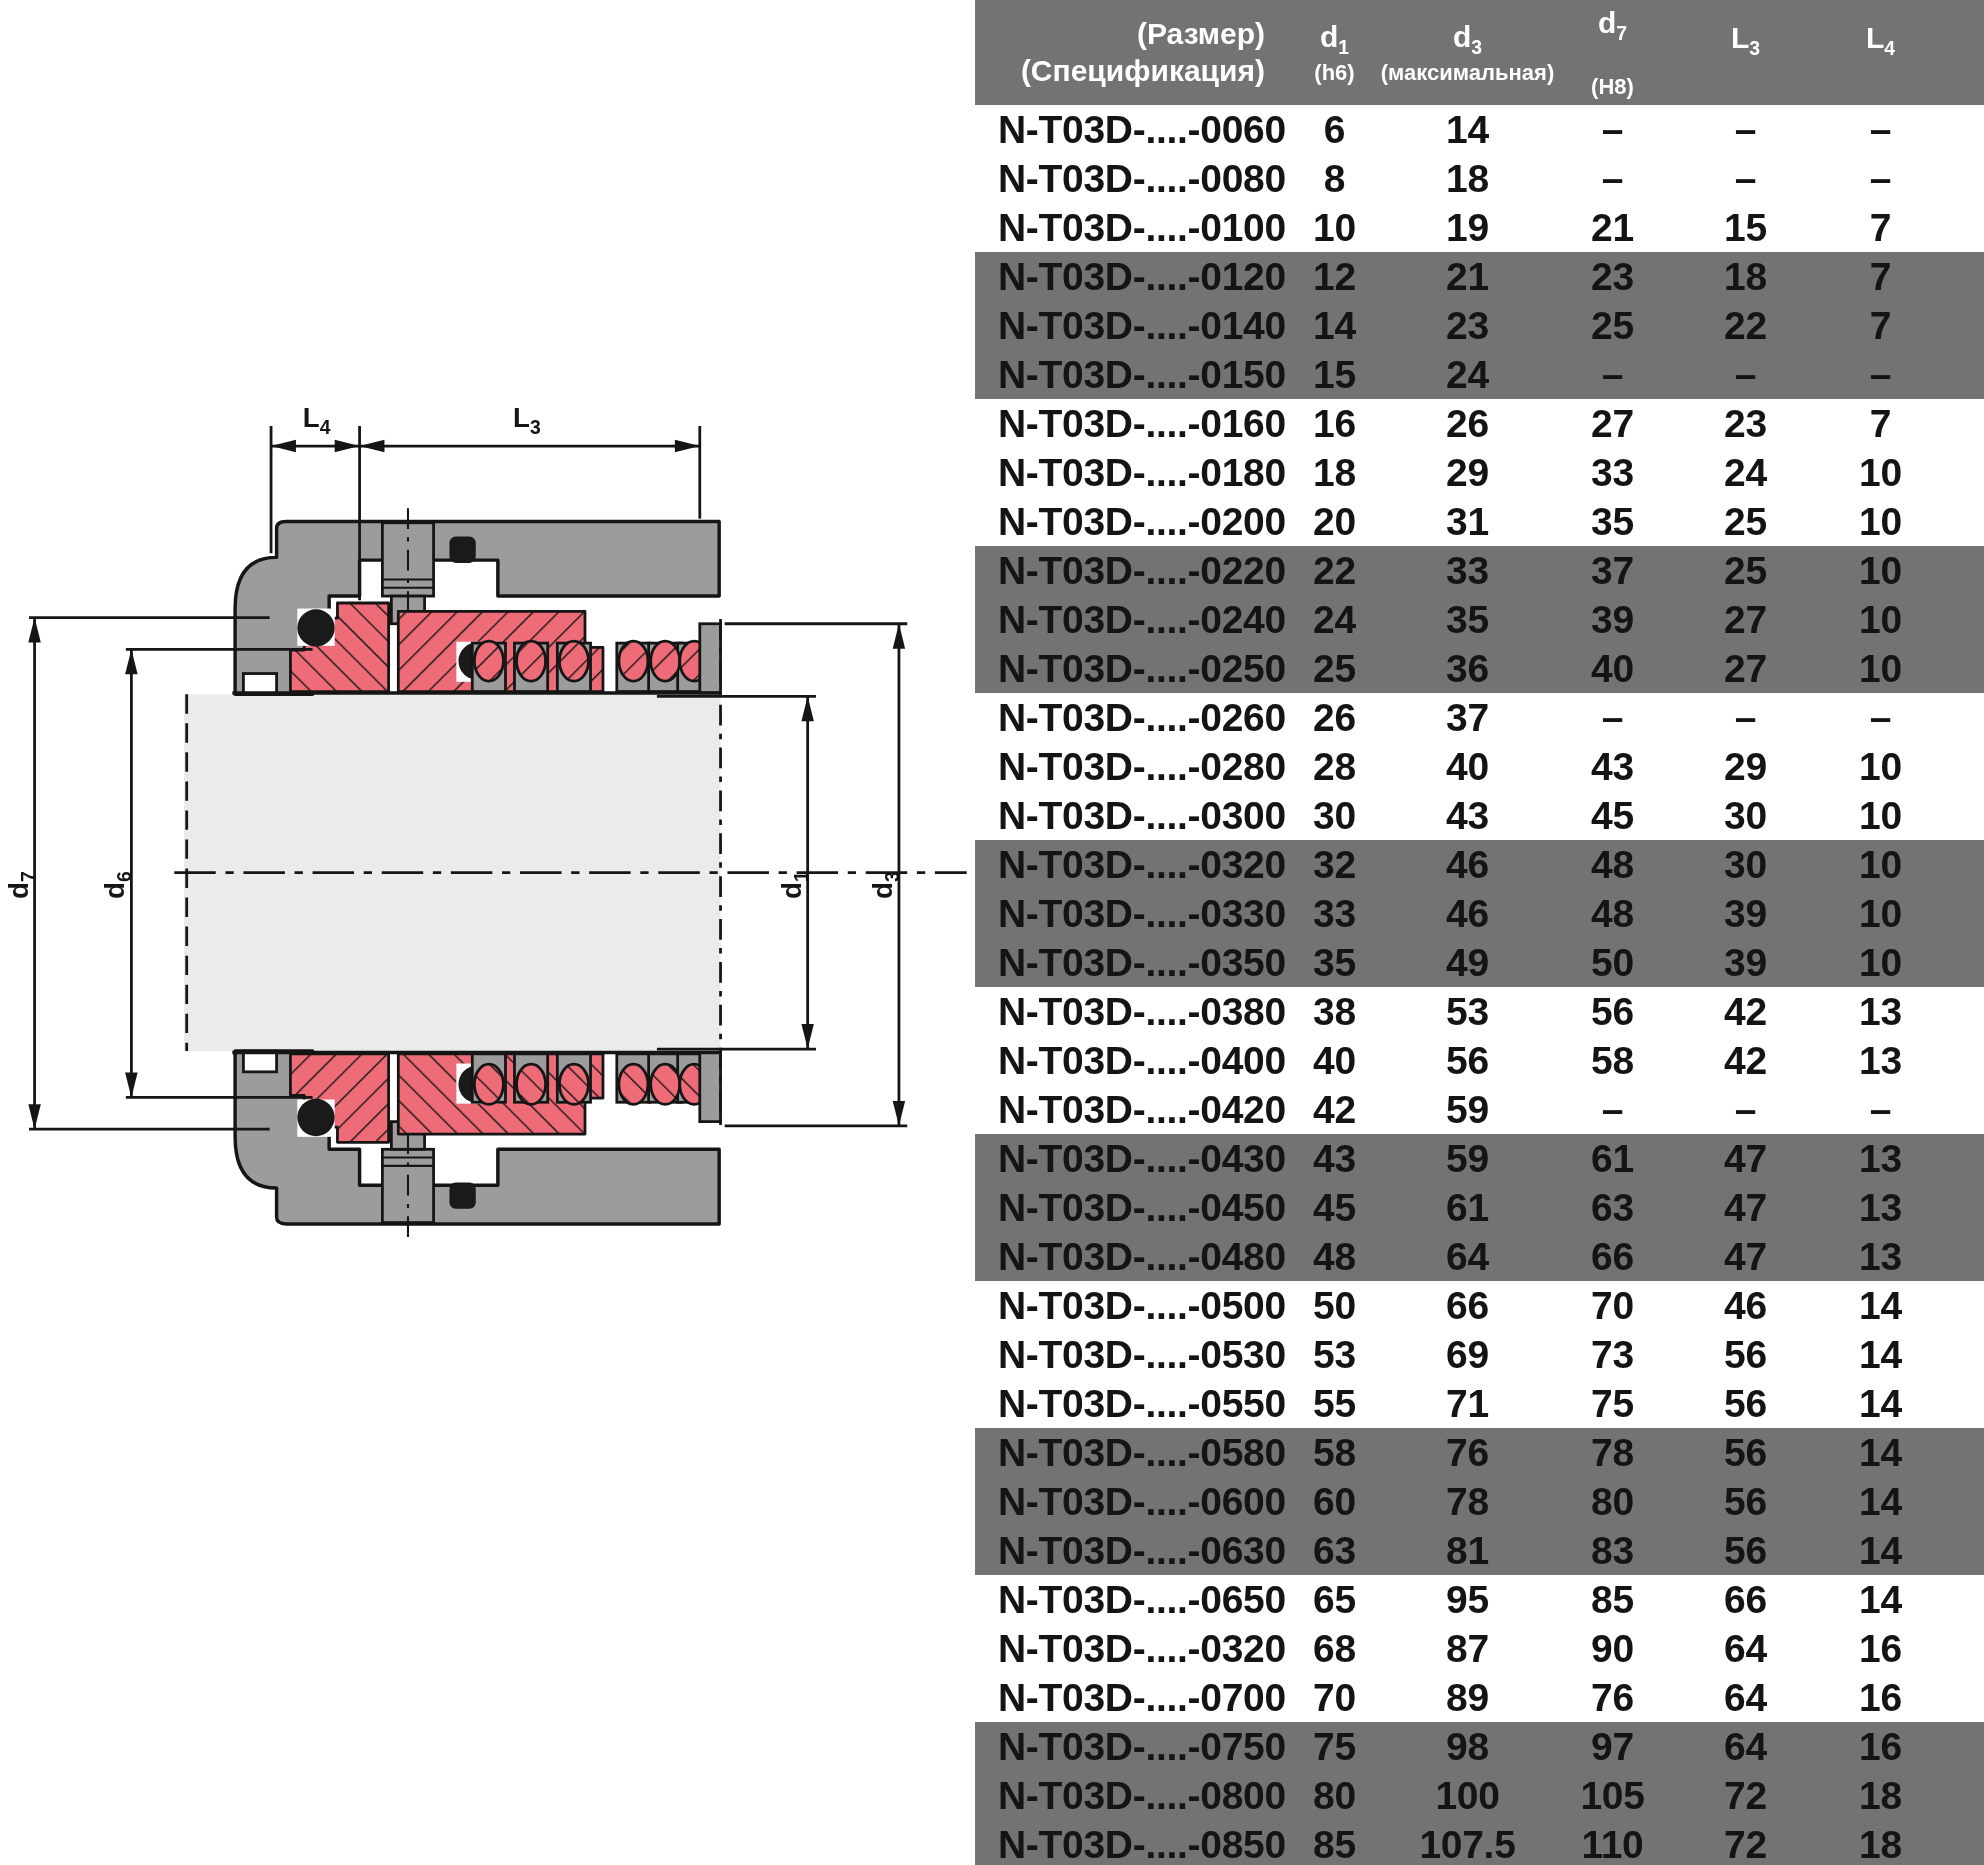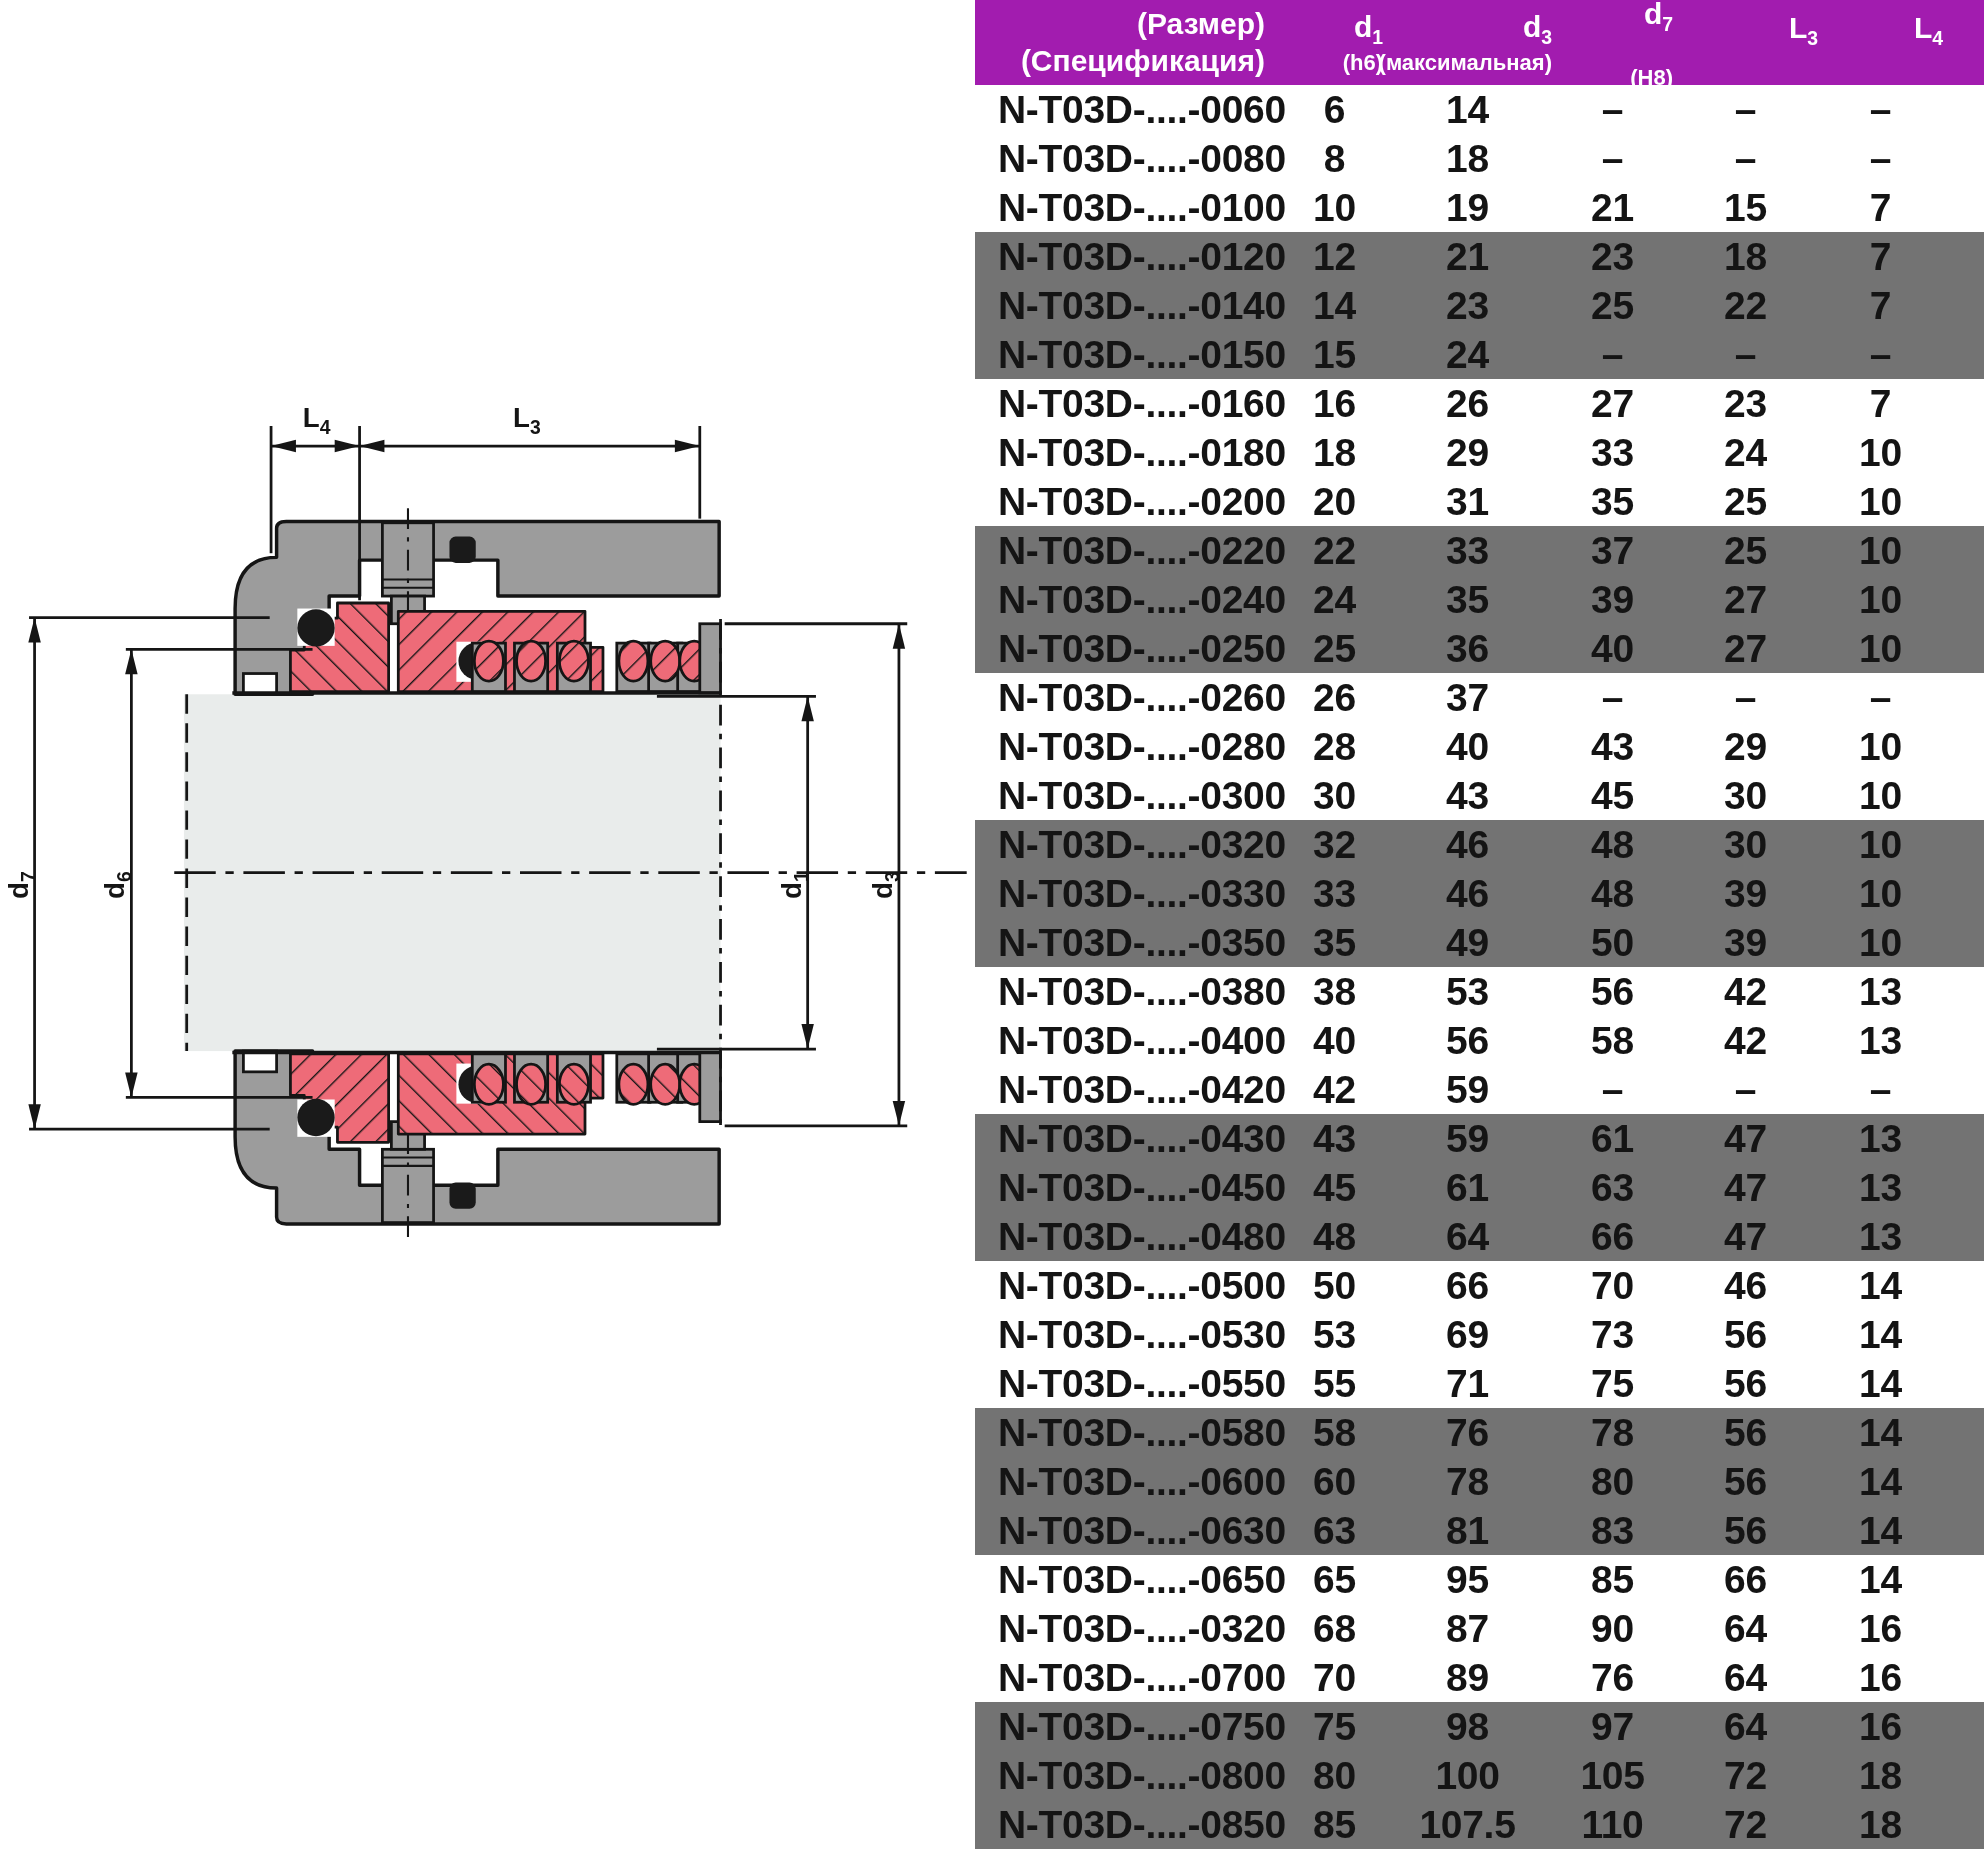--- a/index.html
+++ b/index.html
@@ -5,22 +5,22 @@
   html,body{margin:0;padding:0;background:#ffffff;}
   body{width:1985px;height:1865px;position:relative;overflow:hidden;
        font-family:"Liberation Sans", sans-serif;color:#141414;}
 
   
   .drawing{position:absolute;left:0;top:0;width:975px;height:1865px;}
 
   
   .spec-table{position:absolute;left:975px;top:0;width:1010px;height:1865px;
               display:flex;flex-direction:column;}
-  .thead{height:85px;background:#a21caf;color:#ffffff;display:flex;flex-shrink:0;}
-  .th{display:flex;flex-direction:column;align-items:flex-end;justify-content:center;
+  .thead{height:105px;background:#737373;color:#ffffff;display:flex;flex-shrink:0;}
+  .th{display:flex;flex-direction:column;align-items:center;justify-content:center;
       font-weight:bold;font-size:30px;line-height:1.05;}
   .th .note{font-size:22px;font-weight:bold;margin-top:4.1px;min-height:21px;}
   .th-model{width:311px;align-items:flex-end;padding-right:21px;box-sizing:border-box;
             text-align:right;font-size:30px;}
   .th-model .l1,.th-model .l2{display:block;}
   .th-model .l2{margin-top:5.5px;}
   .sub{font-size:19.4px;vertical-align:sub;font-weight:bold;}
   .c-d1{width:97px;} .c-d3{width:169px;} .c-d7{width:121px;gap:27px;}
   .c-l3{width:145px;} .c-l4{width:166px;padding-right:41px;box-sizing:border-box;}
 

